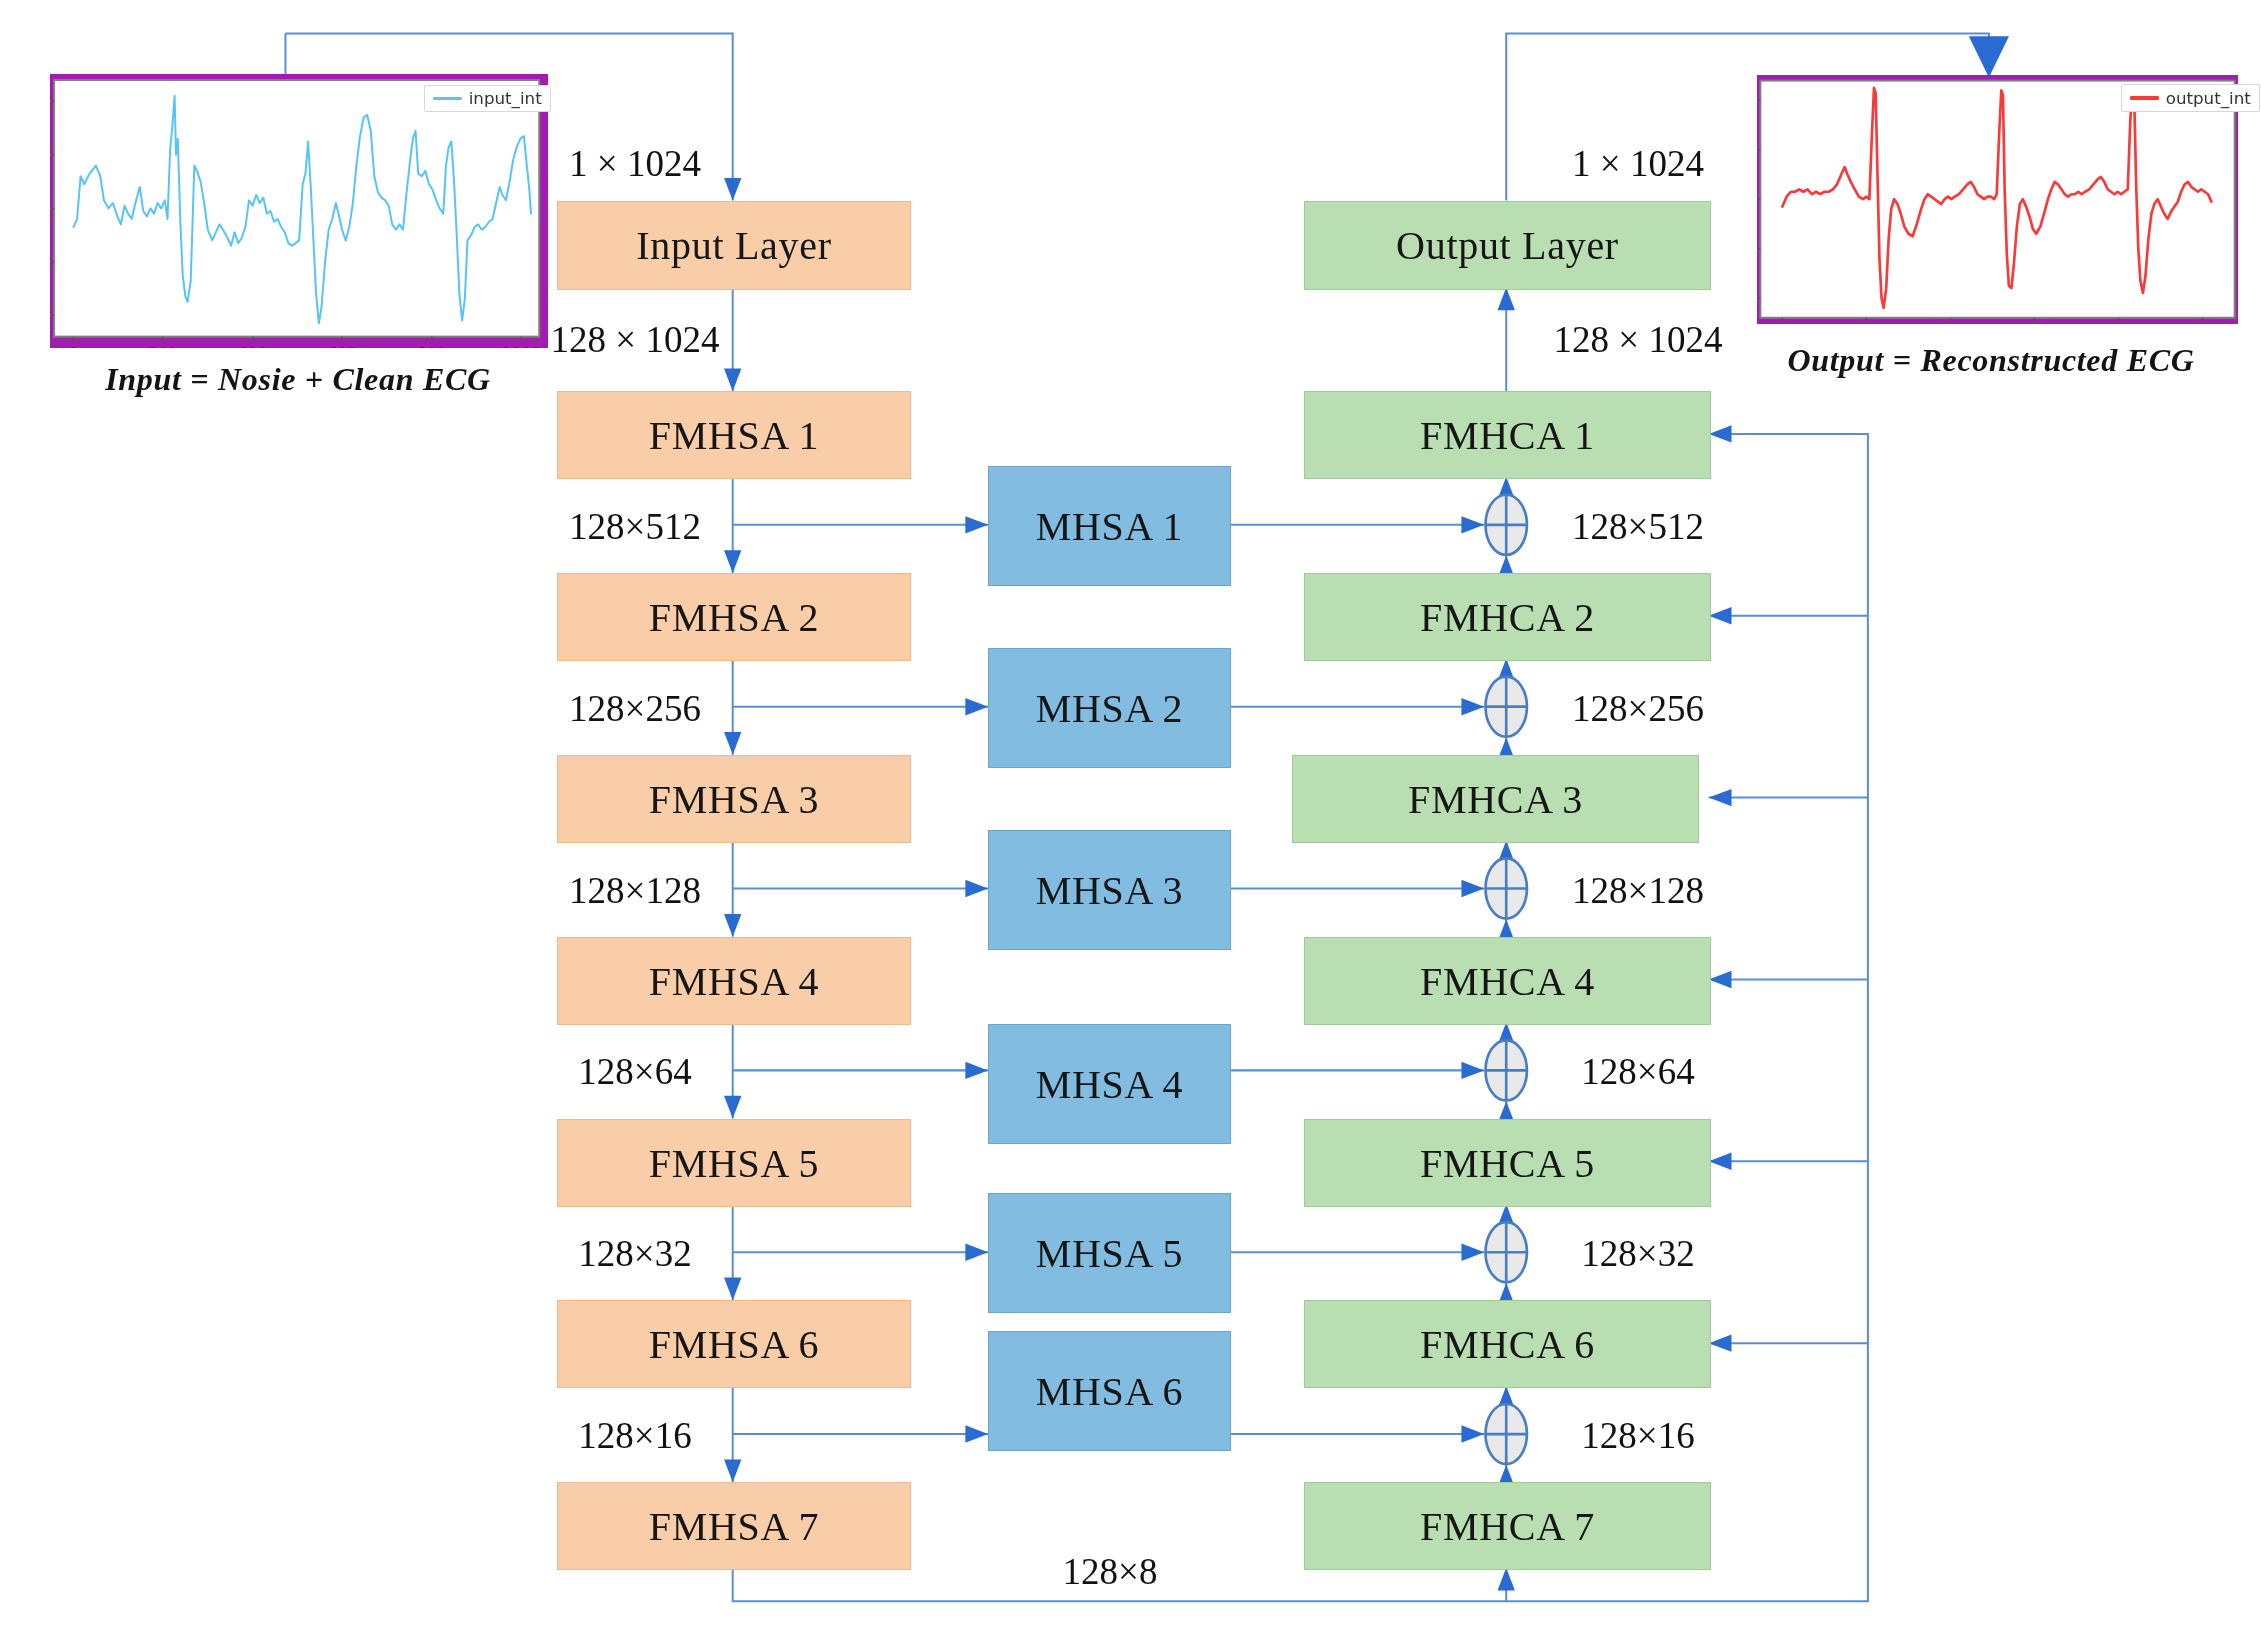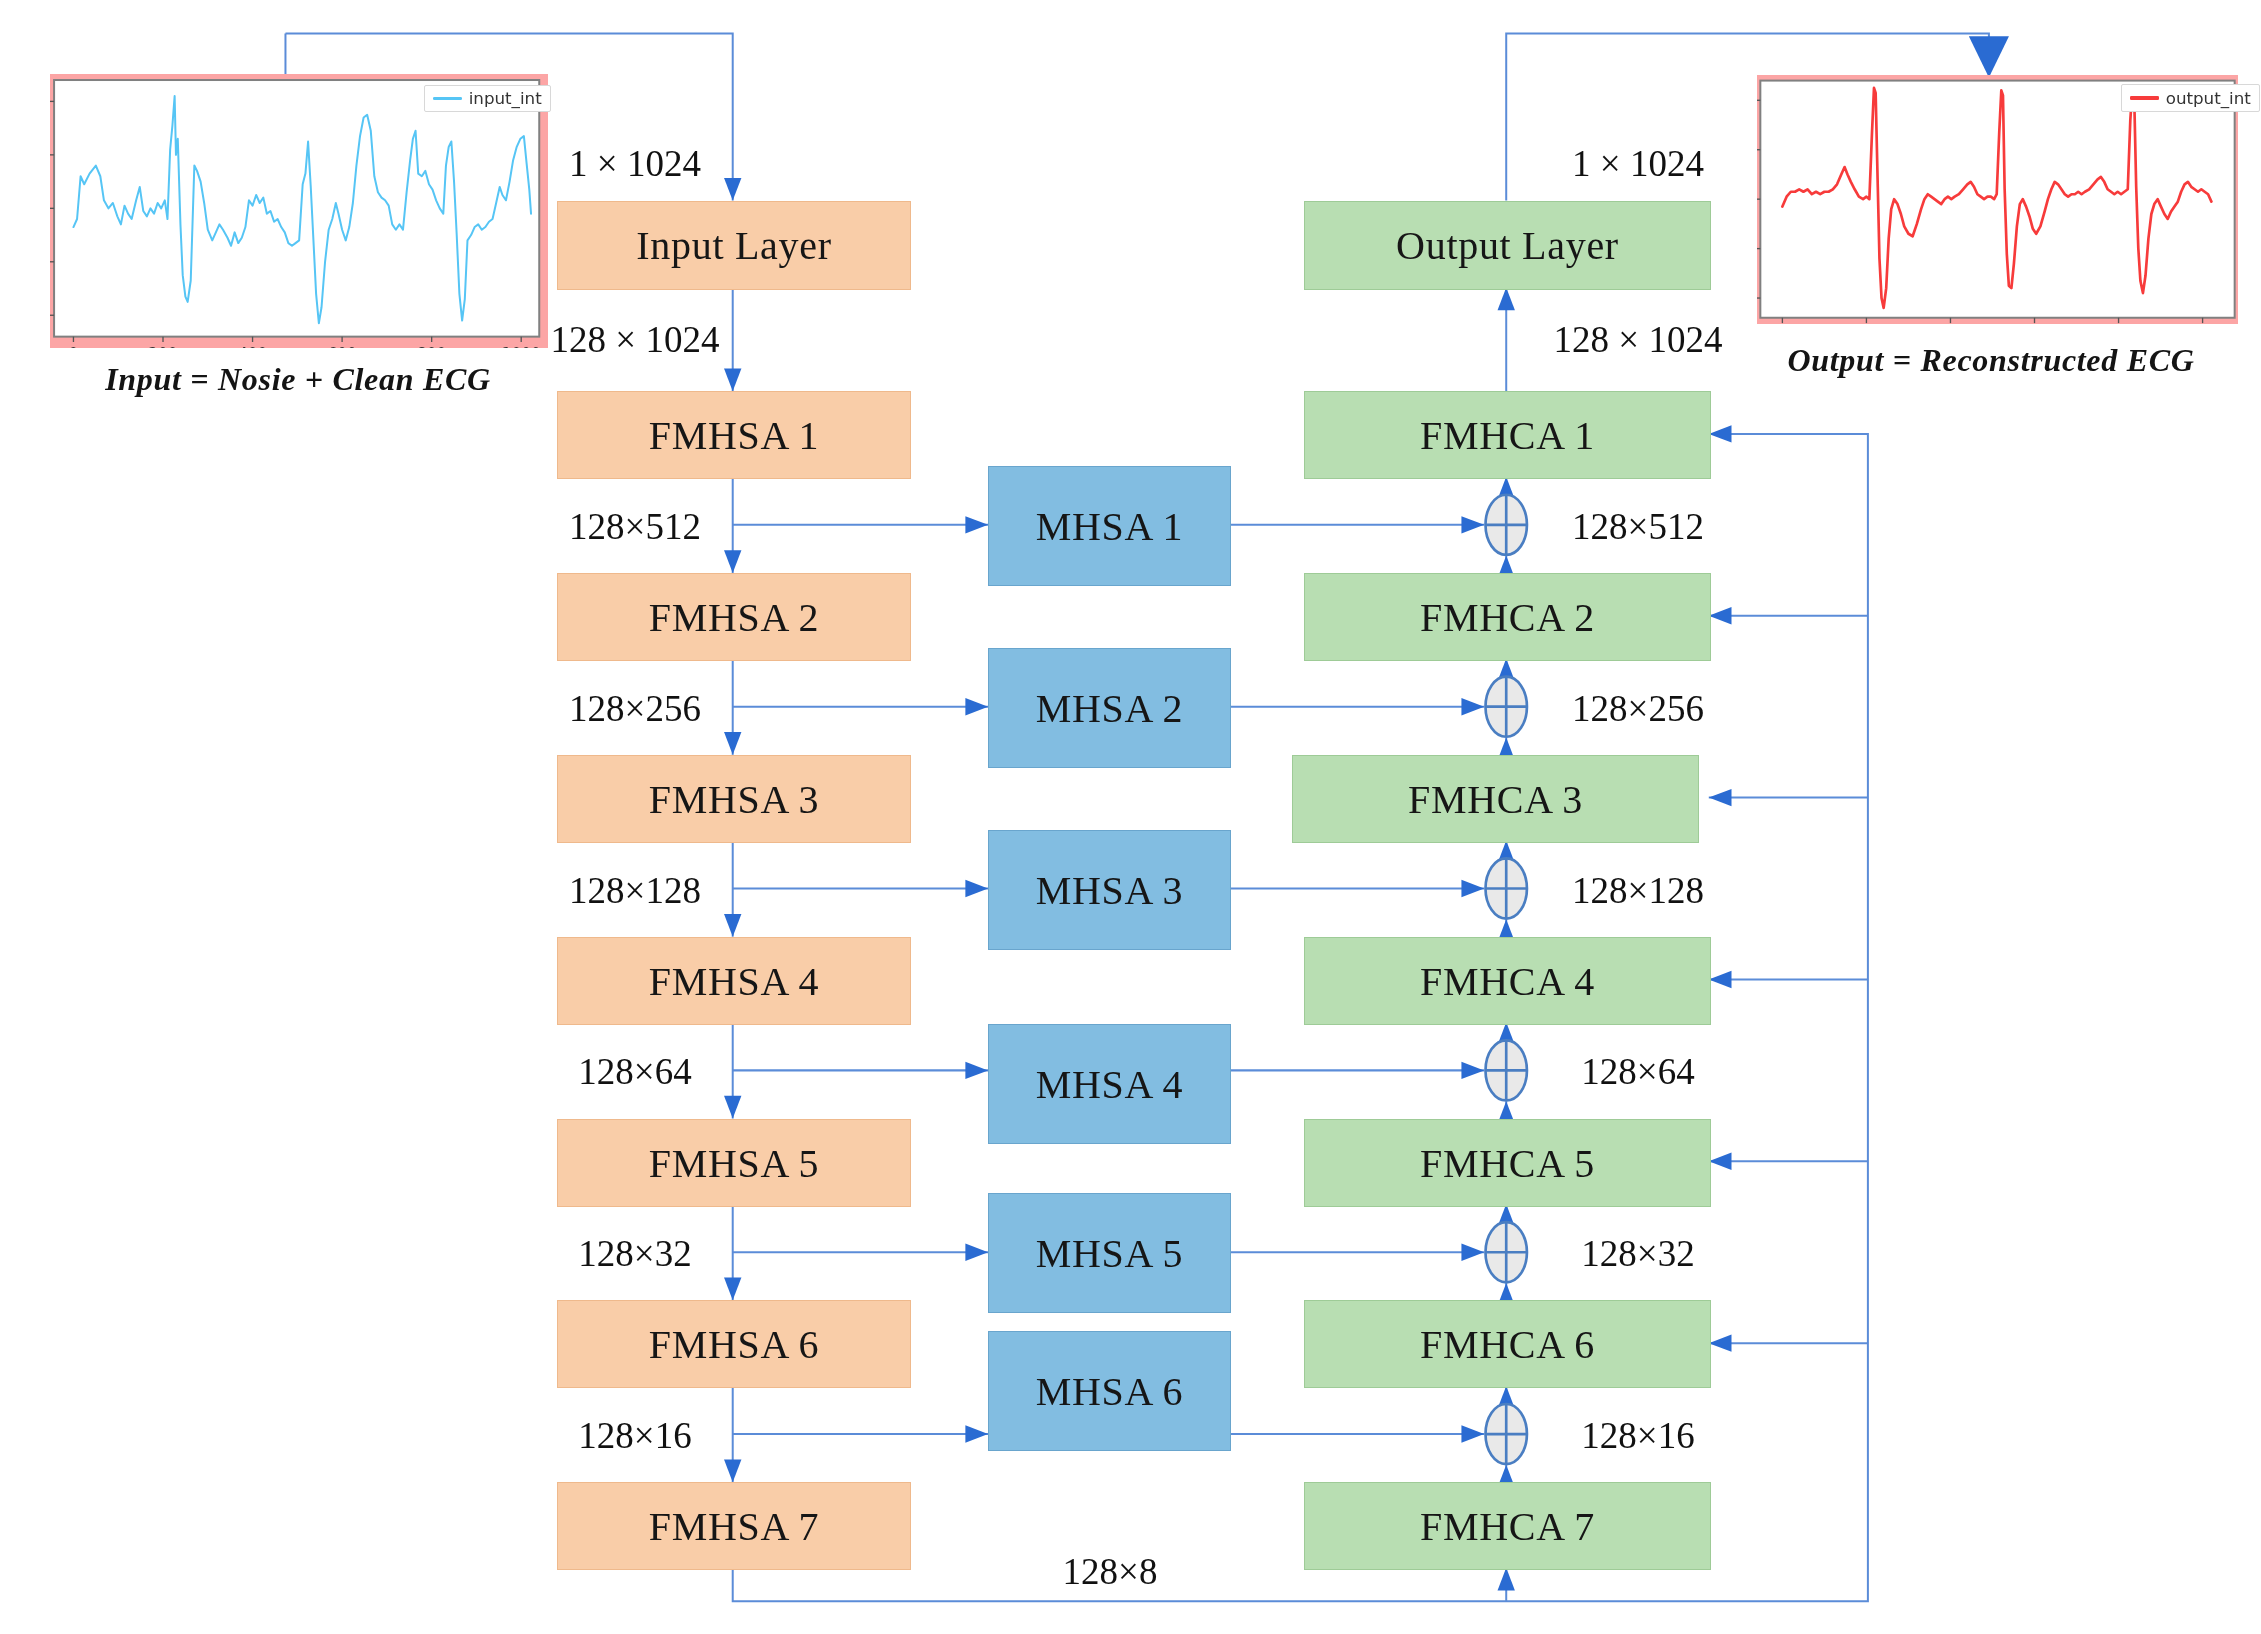--- a/index.html
+++ b/index.html
@@ -7,21 +7,21 @@
           font-family:"Liberation Serif", serif;}
   #wires{position:absolute;left:0;top:0;width:2261px;height:1634px;}
   .box{position:absolute;display:flex;align-items:center;justify-content:center;
        font-size:40px;color:#161616;letter-spacing:0.7px;}
   .box.orange{background:var(--enc-box);border:1.3px solid rgba(220,150,90,.35);}
   .box.blue{background:var(--mid-box);border:1.3px solid rgba(60,120,170,.35);}
   .box.green{background:var(--dec-box);border:1.3px solid rgba(110,170,100,.35);}
   .dim{position:absolute;font-size:37px;color:#111;text-align:center;white-space:nowrap;}
   .caption{position:absolute;font-size:32px;font-style:italic;font-weight:bold;color:#141414;
            text-align:center;white-space:nowrap;letter-spacing:0.7px;}
-  .chart{position:absolute;background:#fca5a5;}
+  .chart{position:absolute;background:#a21caf;}
   .chart svg{position:absolute;left:0;top:0;}
   .legend{position:absolute;display:flex;align-items:center;gap:6.7px;background:#fff;
           border:1.3px solid #d8d8d8;border-radius:2px;padding:2.7px 8px;
           font-family:"DejaVu Sans", sans-serif;font-size:16.7px;color:#333;}
   .legend .swatch{display:inline-block;width:29px;height:3.3px;border-radius:1.3px;}
 </style>
 </head>
 <body>
 
 <div class="canvas">

